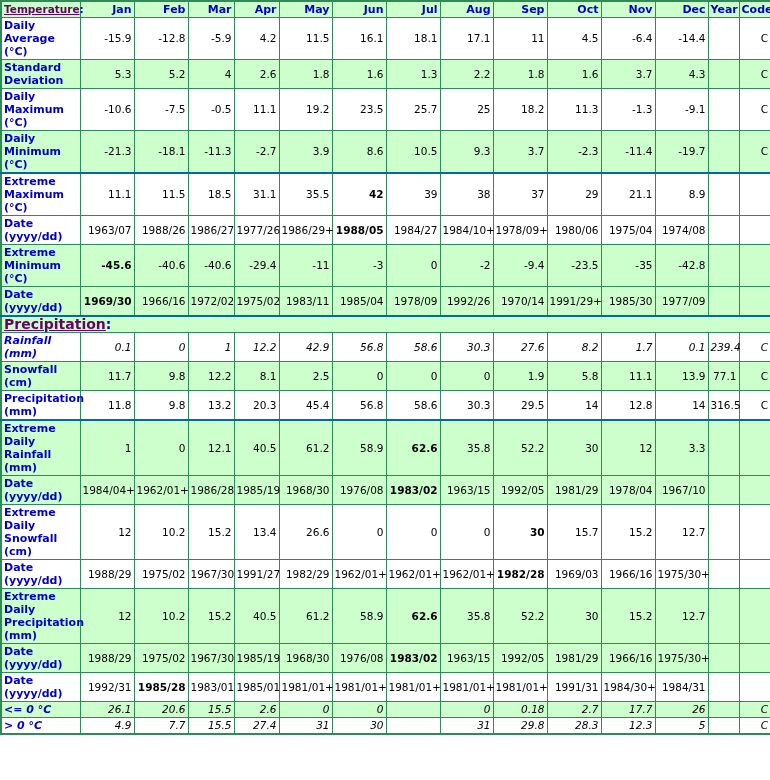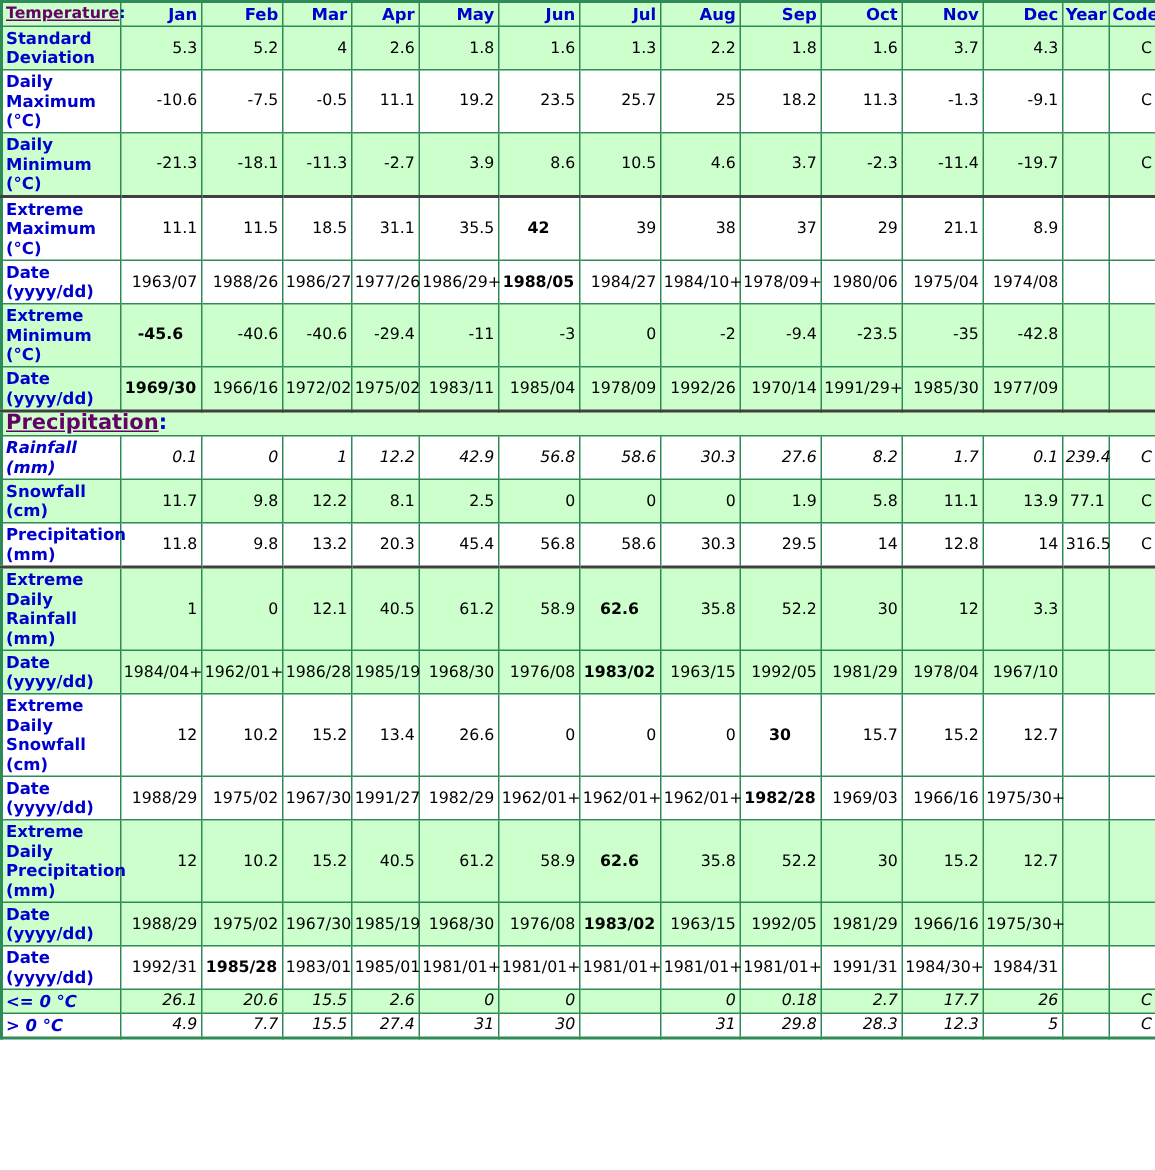--- a/index.html
+++ b/index.html
@@ -28,32 +28,32 @@
     }
     td.label {
       color: #0000cc;
       font-weight: bold;
       text-align: left;
       font-size: 11px;
       line-height: 13px;
     }
     td.val { text-align: right; white-space: nowrap; }
     td.code { text-align: right; }
-    td.b { font-weight: bold; text-align: center; }
+    td.b { font-weight: bold; }
     tr.g td, tr.g th { background: #ccffcc; }
     tr.w td { background: #ffffff; }
     tr.section td {
       background: #ccffcc;
       text-align: left;
       font-weight: bold;
       font-size: 14px;
     }
     .section-link { color: #660066; text-decoration: underline; font-weight: bold; margin-top: 45px; }
     .colon { color: #0000cc; font-weight: bold; }
-    tr.thick-top td, tr.thick-top th { border-top: 2px solid #404040; }
+    tr.thick-top td, tr.thick-top th { border-top: 2px solid #0369a1; }
     tr.h29 td { height: 25px; }
     tr.h42 td { height: 38px; }
     tr.h16 td { height: 12px; font-style: italic; }
   </style>
 </head>
 <body>
 
 <table class="climate">
   <colgroup>
     <col style="width:79px">
@@ -85,20 +85,37 @@
       <th class="month">Aug</th>
       <th class="month">Sep</th>
       <th class="month">Oct</th>
       <th class="month">Nov</th>
       <th class="month">Dec</th>
       <th class="month">Year</th>
       <th class="month">Code</th>
     </tr>
   </thead>
   <tbody id="tbody">
+      <tr class="w h29">
+        <td class="label">Daily Average (°C)</td>
+        <td class="val">-15.9</td>
+        <td class="val">-12.8</td>
+        <td class="val">-5.9</td>
+        <td class="val">4.2</td>
+        <td class="val">11.5</td>
+        <td class="val">16.1</td>
+        <td class="val">18.1</td>
+        <td class="val">17.1</td>
+        <td class="val">11</td>
+        <td class="val">4.5</td>
+        <td class="val">-6.4</td>
+        <td class="val">-14.4</td>
+        <td class="val"></td>
+        <td class="code">C</td>
+      </tr>
       <tr class="g h29">
         <td class="label">Standard Deviation</td>
         <td class="val">5.3</td>
         <td class="val">5.2</td>
         <td class="val">4</td>
         <td class="val">2.6</td>
         <td class="val">1.8</td>
         <td class="val">1.6</td>
         <td class="val">1.3</td>
         <td class="val">2.2</td>
@@ -128,21 +145,21 @@
       </tr>
       <tr class="g h42">
         <td class="label">Daily Minimum (°C)</td>
         <td class="val">-21.3</td>
         <td class="val">-18.1</td>
         <td class="val">-11.3</td>
         <td class="val">-2.7</td>
         <td class="val">3.9</td>
         <td class="val">8.6</td>
         <td class="val">10.5</td>
-        <td class="val">4.6</td>
+        <td class="val">9.3</td>
         <td class="val">3.7</td>
         <td class="val">-2.3</td>
         <td class="val">-11.4</td>
         <td class="val">-19.7</td>
         <td class="val"></td>
         <td class="code">C</td>
       </tr>
       <tr class="w h42 thick-top">
         <td class="label">Extreme Maximum (°C)</td>
         <td class="val">11.1</td>

